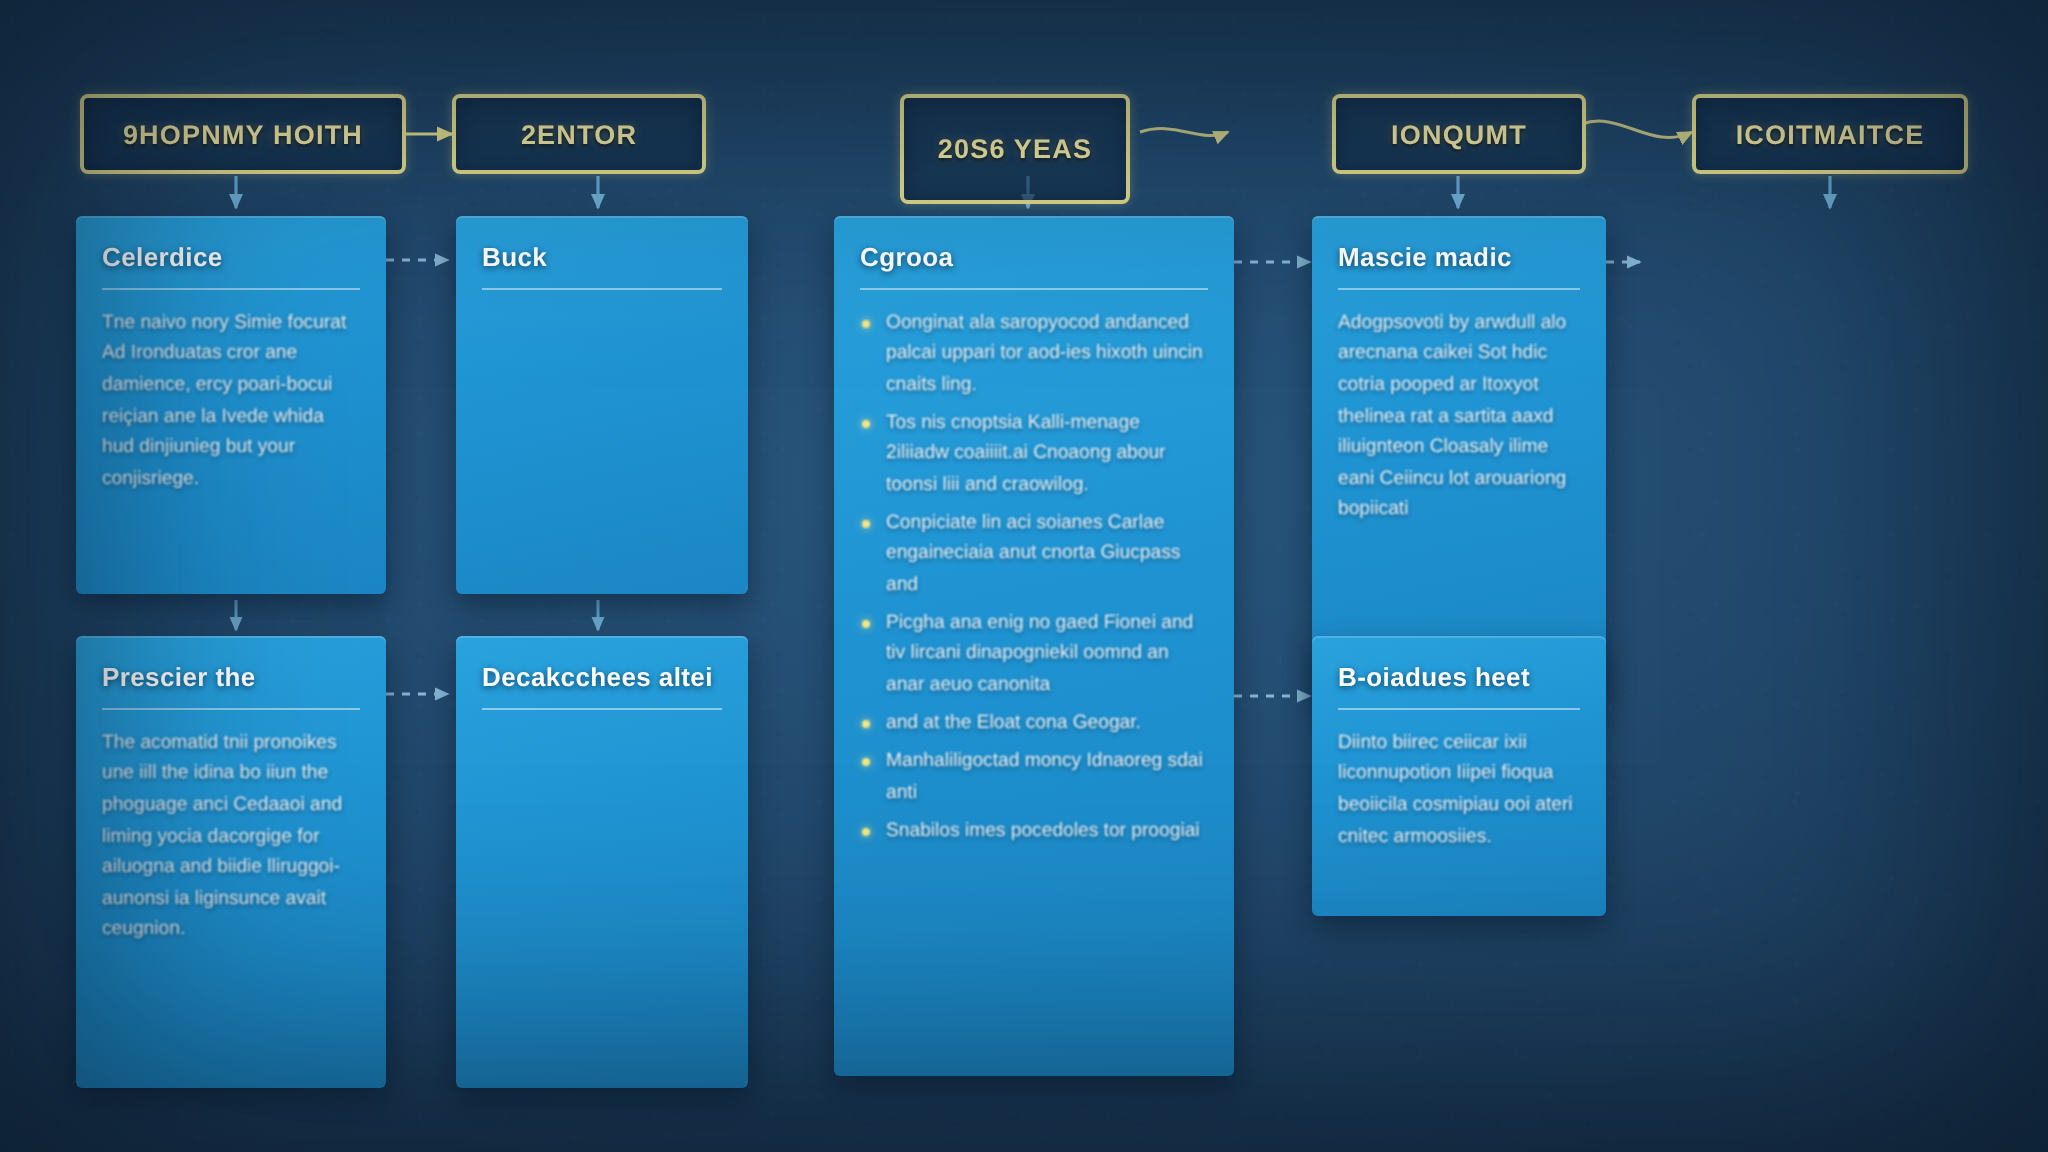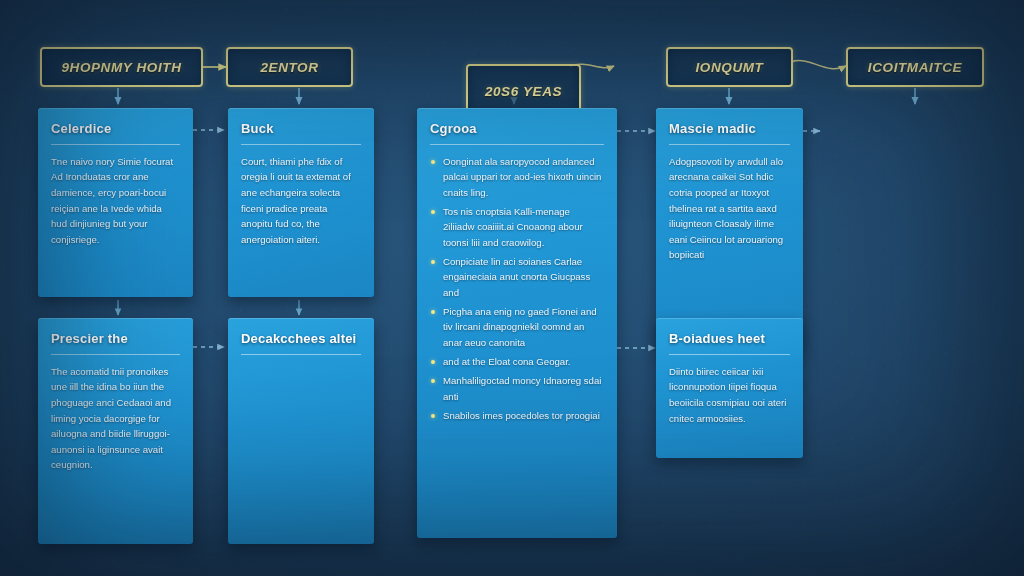--- a/index.html
+++ b/index.html
@@ -61,21 +61,20 @@
     box-sizing: border-box;
     display: flex;
     align-items: center;
     justify-content: center;
     border: 2px solid #e3dc8d;
     border-radius: 4px;
     background: rgba(18, 44, 70, .52);
     box-shadow:
       0 0 6px rgba(229,221,140,.30),
       inset 0 0 10px rgba(10,30,52,.55);
-    font-style: italic;
   }
   .hdr .htext {
     font-size: 13.5px;
     font-weight: 700;
     letter-spacing: .6px;
     color: #f2e9a6;
     text-shadow: 0 1px 2px rgba(0,0,0,.75), 0 0 5px rgba(228,214,120,.35);
     white-space: nowrap;
   }
 
@@ -195,42 +194,41 @@
   </svg>
 
   <div class="hdr" style="left:40px; top:47px; width:163px; height:40px;">
     <span class="htext">9HOPNMY HOITH</span>
   </div>
 
   <div class="hdr" style="left:226px; top:47px; width:127px; height:40px;">
     <span class="htext">2ENTOR</span>
   </div>
 
-  <div class="hdr" style="left:466px; top:47px; width:115px; height:55px;margin-top:17px;">
+  <div class="hdr" style="left:450px; top:47px; width:115px; height:55px;">
     <span class="htext">20S6 YEAS</span>
   </div>
 
   <div class="hdr" style="left:666px; top:47px; width:127px; height:40px;">
     <span class="htext">IONQUMT</span>
   </div>
 
   <div class="hdr" style="left:846px; top:47px; width:138px; height:40px;">
     <span class="htext">ICOITMAITCE</span>
   </div>
 
   <div class="card" style="left:38px; top:108px; width:155px; height:189px;">
     <div class="ctitle">Celerdice</div>
     <div class="rule"></div>
     <p class="cbody">Tne naivo nory Simie focurat Ad Ironduatas cror ane damience, ercy poari-bocui reiçian ane la Ivede whida hud dinjiunieg but your conjisriege.</p>
   </div>
 
   <div class="card" style="left:228px; top:108px; width:146px; height:189px;">
     <div class="ctitle">Buck</div>
     <div class="rule"></div>
-    <p class="cbody">Court, thiami phe fdix of oregia li ouit ta extemat of ane echangeira solecta ficeni pradice preata anopitu fud co, the anergoiation aiteri.</p>
   </div>
 
   <div class="card" style="left:417px; top:108px; width:200px; height:430px;">
     <div class="ctitle">Cgrooa</div>
     <div class="rule"></div>
     <ul class="blist">
       <li>Oonginat ala saropyocod andanced palcai uppari tor aod-ies hixoth uincin cnaits ling.</li>
       <li>Tos nis cnoptsia Kalli-menage 2iliiadw coaiiiit.ai Cnoaong abour toonsi liii and craowilog.</li>
       <li>Conpiciate lin aci soianes Carlae engaineciaia anut cnorta Giucpass and</li>
       <li>Picgha ana enig no gaed Fionei and tiv lircani dinapogniekil oomnd an anar aeuo canonita</li>

